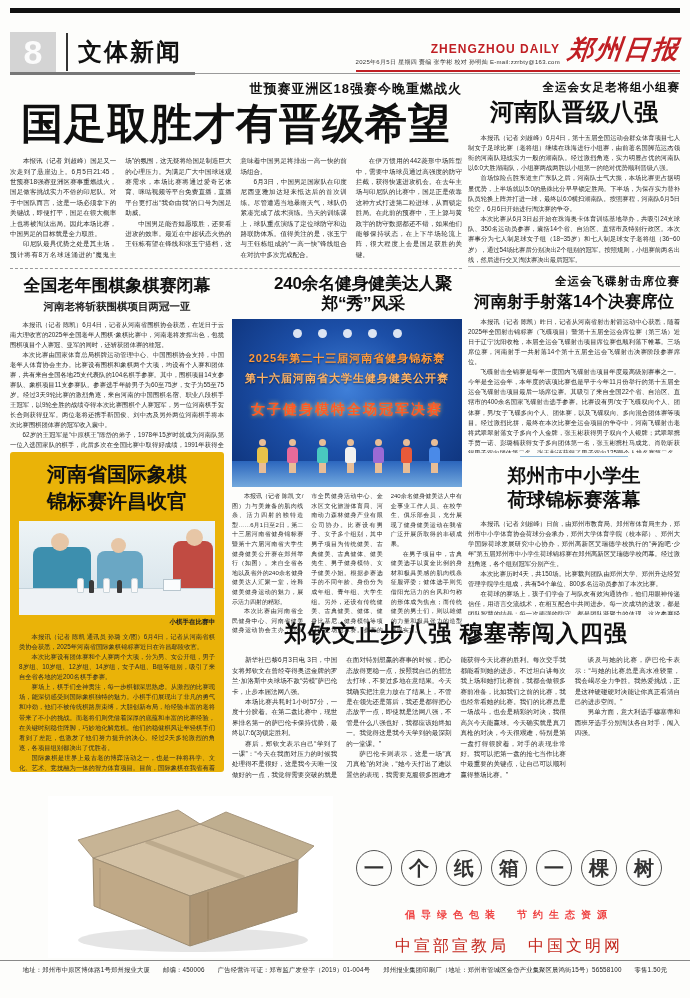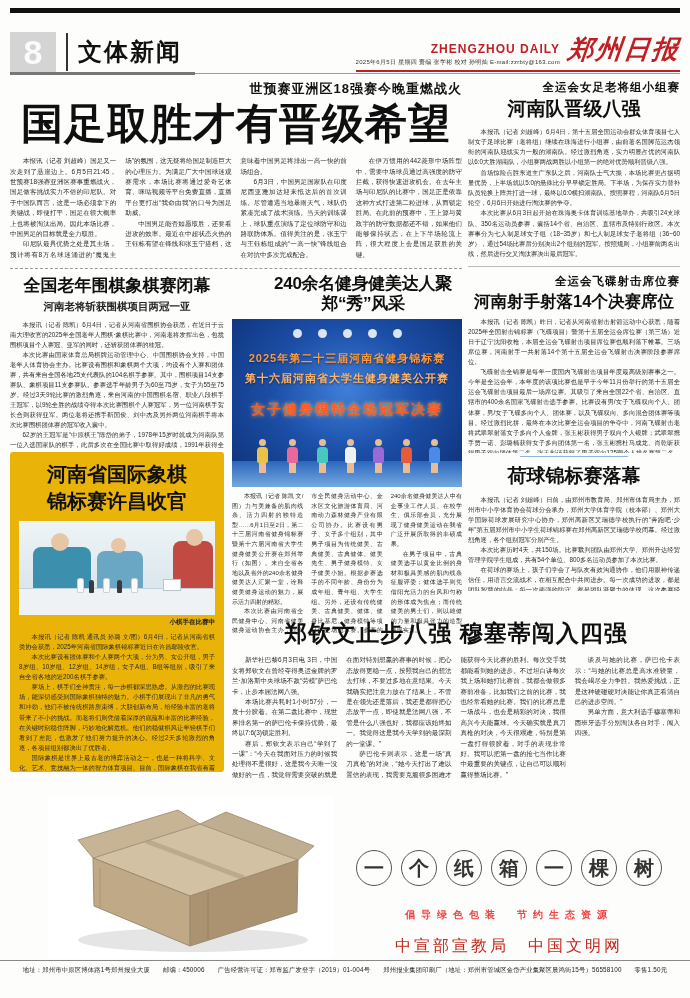--- a/index.html
+++ b/index.html
@@ -28,21 +28,21 @@
             font-family:"Liberation Sans","DejaVu Sans",sans-serif;}
   .body{ text-align:justify;color:#2b2b2b;overflow:hidden;}
   .body p{margin:0;text-indent:2em;}
   
   .lead{left:10px;top:80px;width:452px;}
   .lead .headline{font-size:42px;letter-spacing:1px;margin-top:2px;}
   .lead .body{margin-top:8px;height:112px;column-count:4;column-gap:9px;font-size:6.5px;line-height:1.6;}
   .dashrule{left:10px;top:268px;width:452px;border-top:1px dashed #999;}
   
   .football{left:468px;top:80px;width:212px;}
-  .football .headline{font-size:19px;margin-top:3px;}
+  .football .headline{font-size:24px;margin-top:3px;}
   .football .body{margin-top:7px;height:136px;font-size:6.3px;line-height:1.62;}
   .rule-right{left:468px;top:266px;width:212px;border-top:1px solid #bbb;}
   
   .weiqi{left:10px;top:276px;width:214px;}
   .weiqi .headline{font-size:17px;}
   .subhead{font-size:10.5px;font-weight:bold;text-align:center;color:#222;margin-top:4px;}
   .weiqi .body{margin-top:6px;height:128px;font-size:6.3px;line-height:1.6;}
   
   .chessbox{left:10px;top:452px;width:214px;height:320px;background:#eab308;border-radius:3px;
             padding:8px 9px;box-sizing:border-box;}
@@ -242,20 +242,21 @@
     <div class="kicker sm">全运会飞碟射击席位赛</div>
     <div class="headline">河南射手射落14个决赛席位</div>
     <div class="body">
         <p>本报讯（记者 陈凯）昨日，记者从河南省射击射箭运动中心获悉，随着2025年全国射击锦标赛（飞碟项目）暨第十五届全运会席位赛（第三场）近日于辽宁沈阳收枪，本届全运会飞碟射击项目席位赛也顺利落下帷幕。三场席位赛，河南射手一共射落14个第十五届全运会飞碟射击决赛阶段参赛席位。</p>
         <p>飞碟射击全锦赛是每年一度国内飞碟射击项目年度最高级别赛事之一。今年是全运会年，本年度的该项比赛也是早于今年11月份举行的第十五届全运会飞碟射击项目最后一场席位赛。其吸引了来自全国22个省、自治区、直辖市的400余名国家飞碟射击选手参赛。比赛设有男/女子飞碟双向个人、团体赛，男/女子飞碟多向个人、团体赛，以及飞碟双向、多向混合团体赛等项目。经过激烈比拼，最终在本次比赛全运会项目的争夺中，河南飞碟射击老将武翠翠射落女子多向个人金牌，张玉彬获得男子双向个人银牌；武翠翠携手贾一诺、彭璐楠获得女子多向团体第一名，张玉彬携杜马成龙、肖乾昕获得男子双向团体第二名，张玉彬还获得了男子双向125靶个人排名赛第二名。此外，我省选手还获得了多个项目的前八名。卫康宇在男子多向上又为我省拿下一个决赛席位。</p>
       </div>
   </div>
   <div class="abs short-div"></div>
 
   <div class="abs korfball">
+    <div class="headline">郑州市中小学生</div>
     <div class="headline">荷球锦标赛落幕</div>
     <div class="body">
         <p>本报讯（记者 刘超峰）日前，由郑州市教育局、郑州市体育局主办，郑州市中小学体育协会荷球分会承办，郑州大学体育学院（校本部）、郑州大学国际荷球发展研究中心协办，郑州高新区艾瑞德学校执行的“奔跑吧·少年”第五届郑州市中小学生荷球锦标赛在郑州高新区艾瑞德学校闭幕。经过激烈角逐，各个组别冠军分别产生。</p>
         <p>本次比赛历时4天，共150场。比赛裁判团队由郑州大学、郑州升达经贸管理学院学生组成，共有54个单位、800多名运动员参加了本次比赛。</p>
         <p>在荷球的赛场上，孩子们学会了与队友有效沟通协作，他们用眼神传递信任，用语言交流战术，在相互配合中共同进步。每一次成功的进攻，都是团队智慧的结晶；每一次顽强的防守，都是团队凝聚力的体现。这次参赛经历，无疑为孩子们的小学生涯增添了一抹绚丽的色彩，成为他们成长道路上宝贵的财富。</p>
       </div>
   </div>
 
   <div class="abs tennis">
     <div class="headline">郑钦文止步八强 穆塞蒂闯入四强</div>

